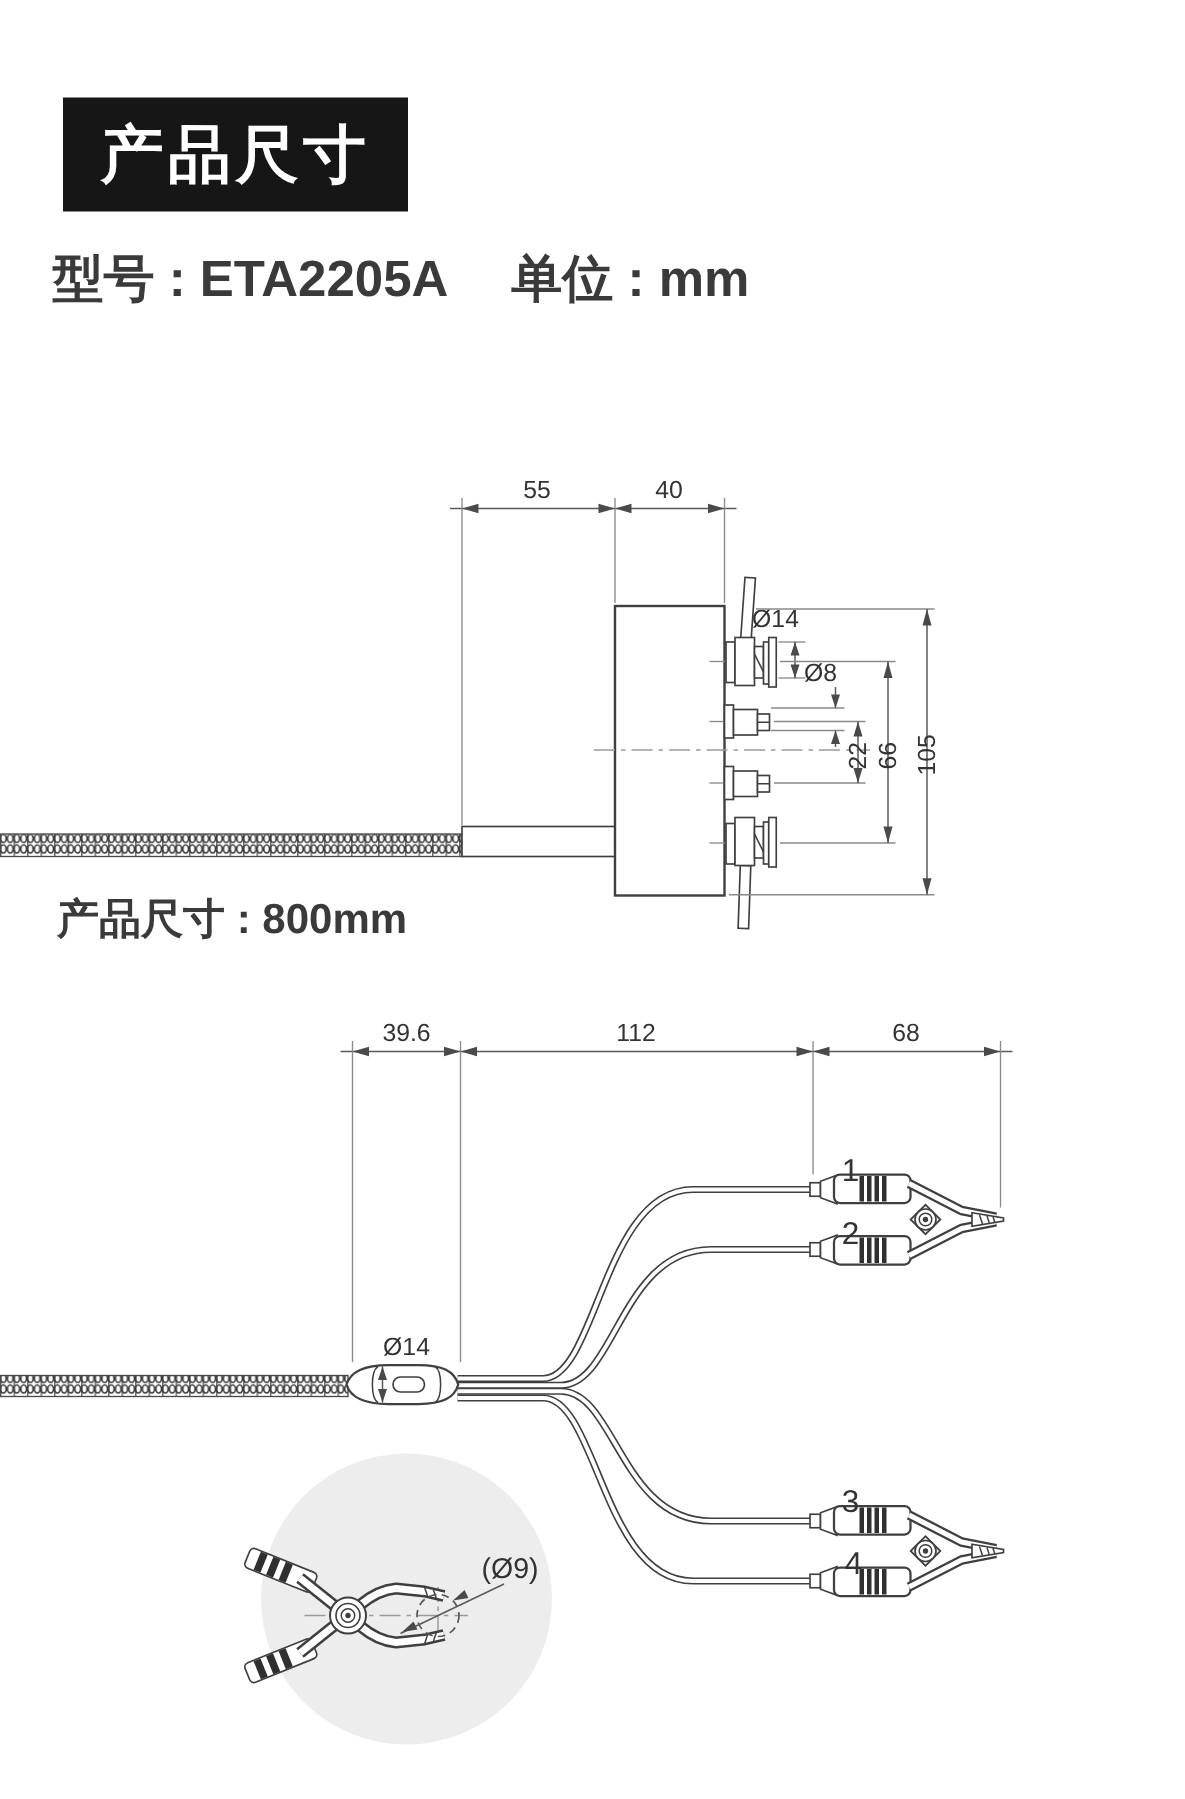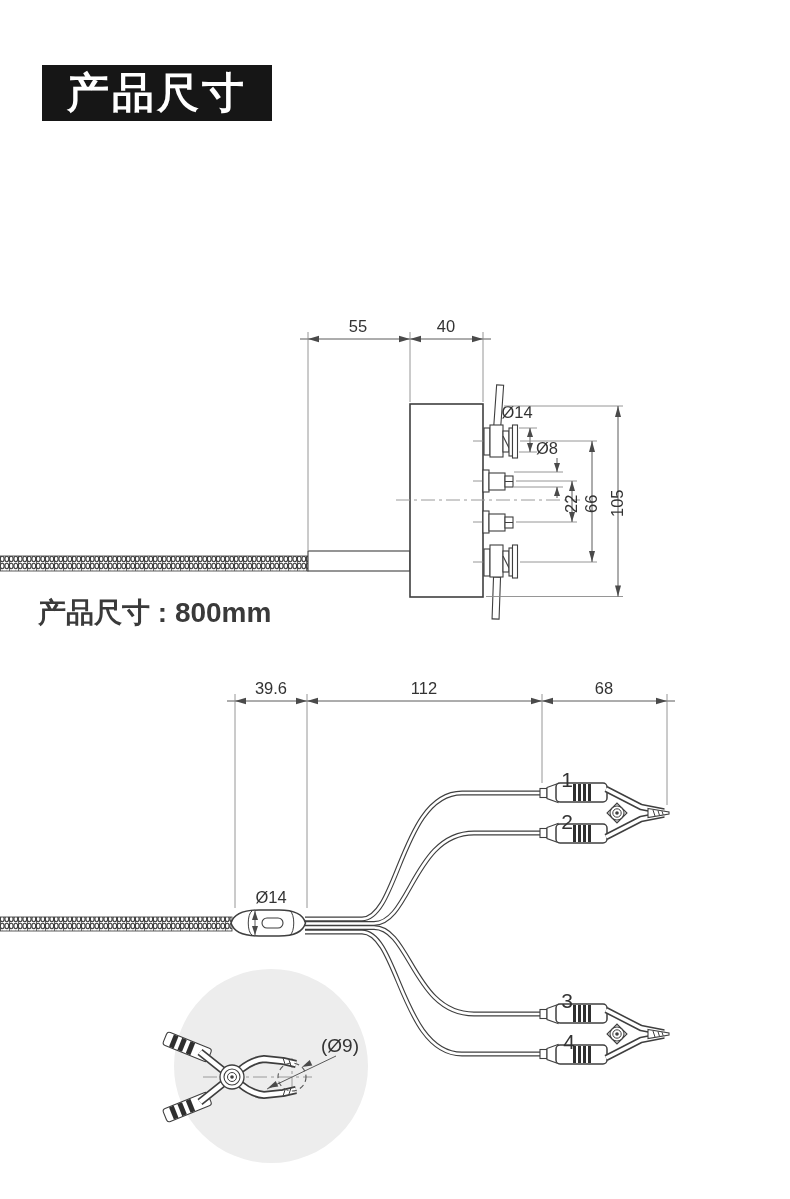--- a/index.html
+++ b/index.html
@@ -1,21 +1,21 @@
 <!DOCTYPE html>
 <html><head>
 <meta charset="utf-8">
 <style>
   html,body{margin:0;padding:0;}
   body{
     width:790px;height:1199px;position:relative;background:#ffffff;
     font-family:"Liberation Sans", sans-serif;overflow:hidden;
   }
   .title-box{
-    position:absolute;left:42px;top:65px;width:230px;height:56px;
+    position:absolute;left:42px;top:65px;width:230px;height:76px;
     background:#161616;color:#ffffff;display:flex;align-items:center;justify-content:center;
     font-size:42px;font-weight:700;letter-spacing:3px;
   }
   .model-line{
     position:absolute;left:35px;top:163px;display:flex;gap:42px;
     font-size:34px;font-weight:700;color:#3a3a3a;white-space:nowrap;
   }
   .cable-note{
     position:absolute;left:38px;top:594px;
     font-size:28px;font-weight:600;color:#3a3a3a;white-space:nowrap;
@@ -37,20 +37,22 @@
   .darm-in{stroke:#ffffff;stroke-width:4.6;fill:none;stroke-linejoin:round;}
 </style>
 </head>
 <body>
 
 <div class="title-box">
   <span>产品尺寸</span>
 </div>
 
 <div class="model-line">
+  <span>型号 : ETA2205A</span>
+  <span>单位 : mm</span>
 </div>
 
 <div class="cable-note">产品尺寸 : 800mm</div>
 
 <svg width="790" height="1199" viewBox="0 0 790 1199">
   <defs>
     <pattern id="braid" width="9" height="15" patternUnits="userSpaceOnUse">
       <rect width="9" height="15" fill="#ffffff"></rect>
       <g fill="none" stroke="#3c3c3c" stroke-width="1.1">
         <ellipse cx="2.2" cy="4" rx="1.9" ry="2.7"></ellipse>

